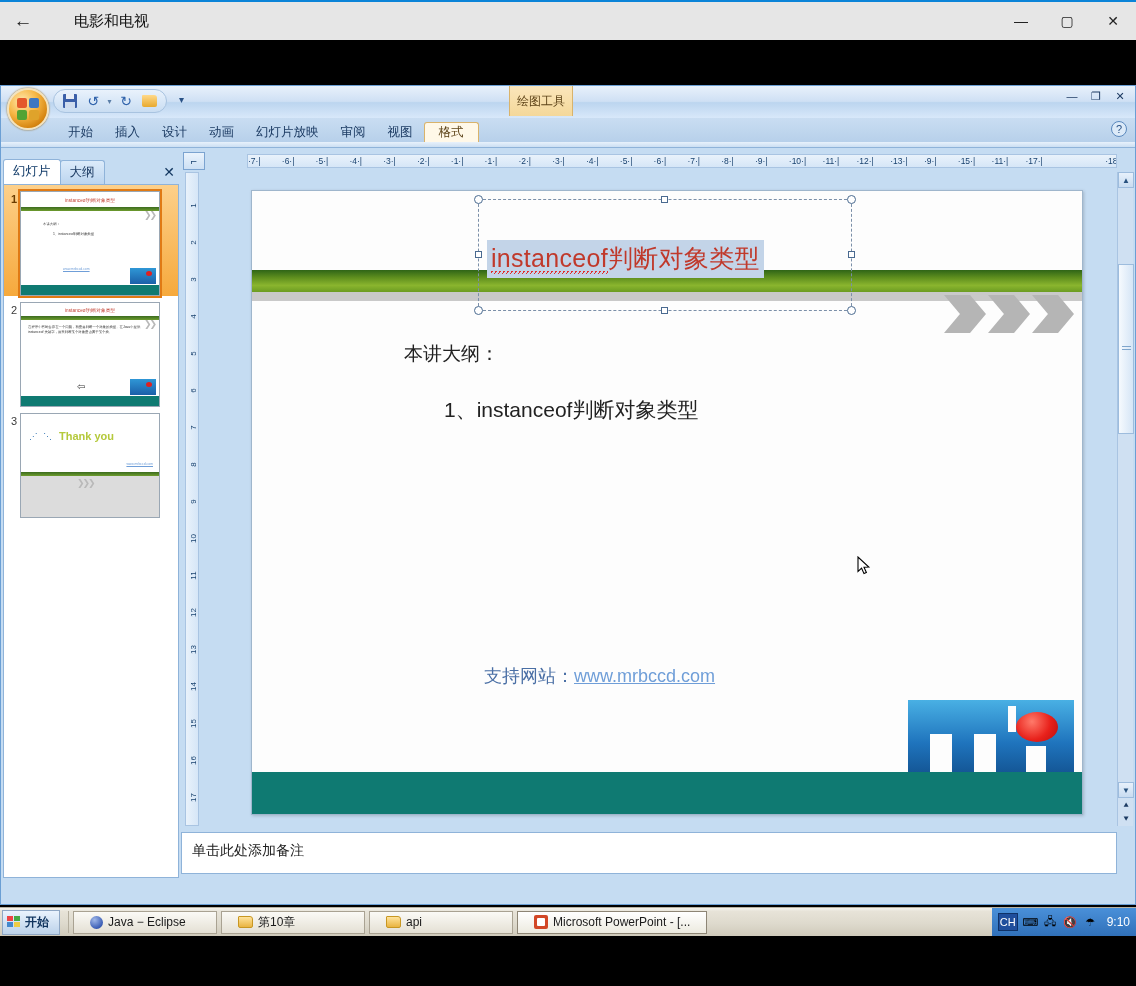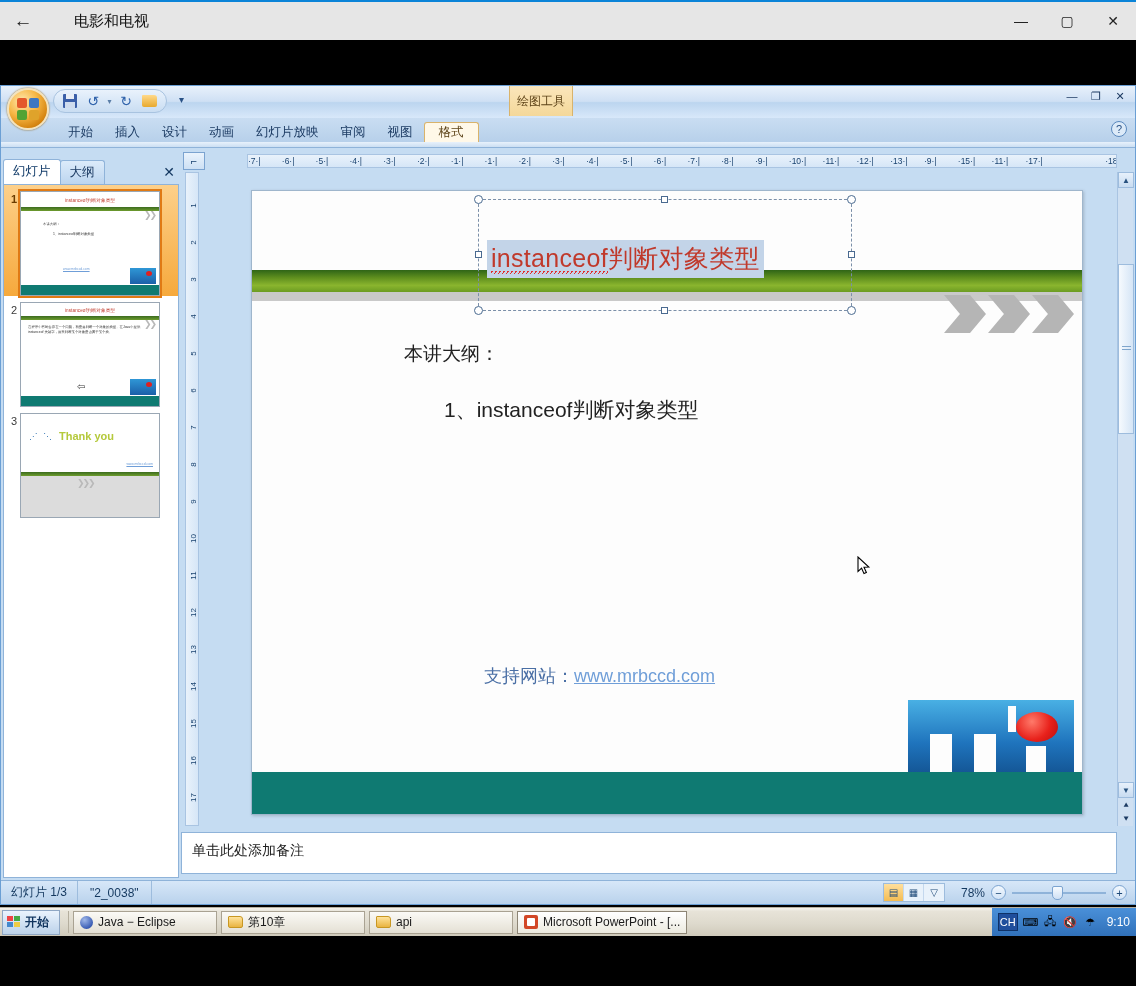--- a/index.html
+++ b/index.html
@@ -298,21 +298,21 @@
   #startbtn {
     height: 25px; margin: 0 4px 0 2px; padding: 0 10px 0 4px; display: flex; align-items: center; gap: 4px;
     background: linear-gradient(to bottom,#eaf3fd,#bcd2ea); border: 1px solid #8fa7c4;
     font-size: 12px; color: #10345f; cursor: pointer; font-weight: bold;
   }
   #startbtn .winflag { width: 14px; height: 13px; display: grid;
     grid-template-columns: 6px 6px; grid-template-rows: 5px 5px; gap: 1px; }
   #startbtn .winflag i { display: block; }
   .tb-sep { width: 1px; height: 22px; background: #b4ae9e; margin: 0 4px; }
   .tbtask {
-    height: 23px; min-width: 144px; max-width: 200px; flex: 0 1 auto; margin-right: 4px; padding: 0 6px;
+    height: 23px; min-width: 144px; max-width: 200px; flex: 0 1 auto; margin-right: 4px; padding: 0 16px;
     display: flex; align-items: center; gap: 5px;
     background: linear-gradient(to bottom,#fbfaf6,#e4e0d4); border: 1px solid #a9a292;
     font-size: 12px; color: #1b1b1b; cursor: pointer; white-space: nowrap; overflow: hidden;
   }
   .tbtask.active { background: linear-gradient(to bottom,#ffffff,#eceadf); border-color: #8d8575; text-align: right; }
   .ico-eclipse { width: 13px; height: 13px; border-radius: 50%;
     background: radial-gradient(circle at 35% 30%,#9fb7e8,#3a5db5 70%,#22386f); flex: none; }
   .ico-folder { width: 15px; height: 12px; background: linear-gradient(to bottom,#ffe39b,#e9b441);
     border: 1px solid #c89722; border-radius: 1px 3px 2px 2px; flex: none; }
   .ico-ppt { width: 14px; height: 14px; background: #d24726; border-radius: 2px; flex: none; position: relative; }
@@ -542,38 +542,20 @@
           </div>
         <div class="sbtn" style="position:absolute;bottom:28px;left:0;">▼</div>
         <div class="pnbtn" style="position:absolute;bottom:14px;left:0;">⯅</div>
         <div class="pnbtn" style="position:absolute;bottom:0px;left:0;">⯆</div>
       </div>
 
       <div id="notes">单击此处添加备注</div>
     </div>
   </div>
 
-  <div id="statusbar">
-    <div id="sb-slide">幻灯片 1/3</div>
-    <div id="sb-theme">"2_0038"</div>
-    <div id="sb-right">
-      <div id="viewbtns">
-        <div class="vbtn active">▤</div>
-        <div class="vbtn">▦</div>
-        <div class="vbtn">▽</div>
-      </div>
-      <div id="zoompct">78%</div>
-      <div class="zbtn">−</div>
-      <div id="ztrack">
-        <div class="line"></div>
-        <div id="zthumb"></div>
-      </div>
-      <div class="zbtn">+</div>
-    </div>
-  </div>
 
   <svg id="cursor" viewBox="0 0 14 20">
     <path d="M1 1 L1 15.5 L4.6 12.2 L7 17.6 L9.4 16.5 L7 11.3 L11.8 11.1 Z" fill="#fff" stroke="#000" stroke-width="1.1"></path>
   </svg>
 </div>
 
 <div id="taskbar">
   <div id="startbtn">
     <span class="winflag">
       <i style="background:#e44"></i>

